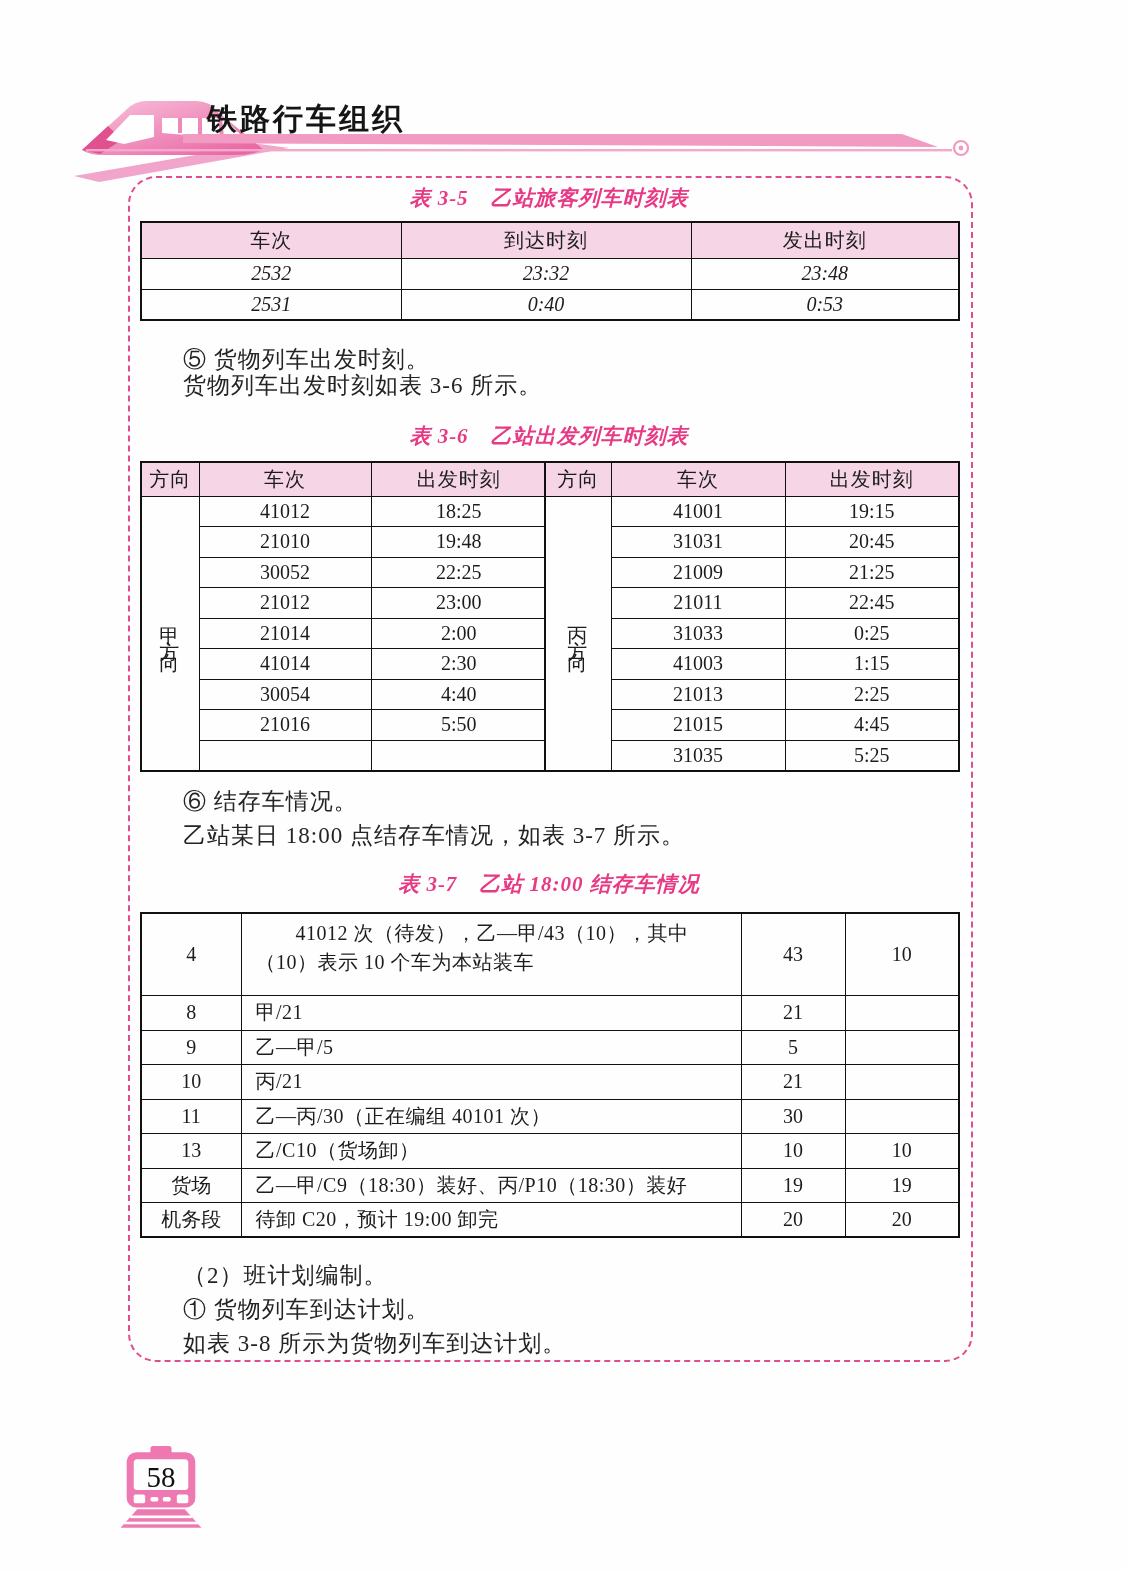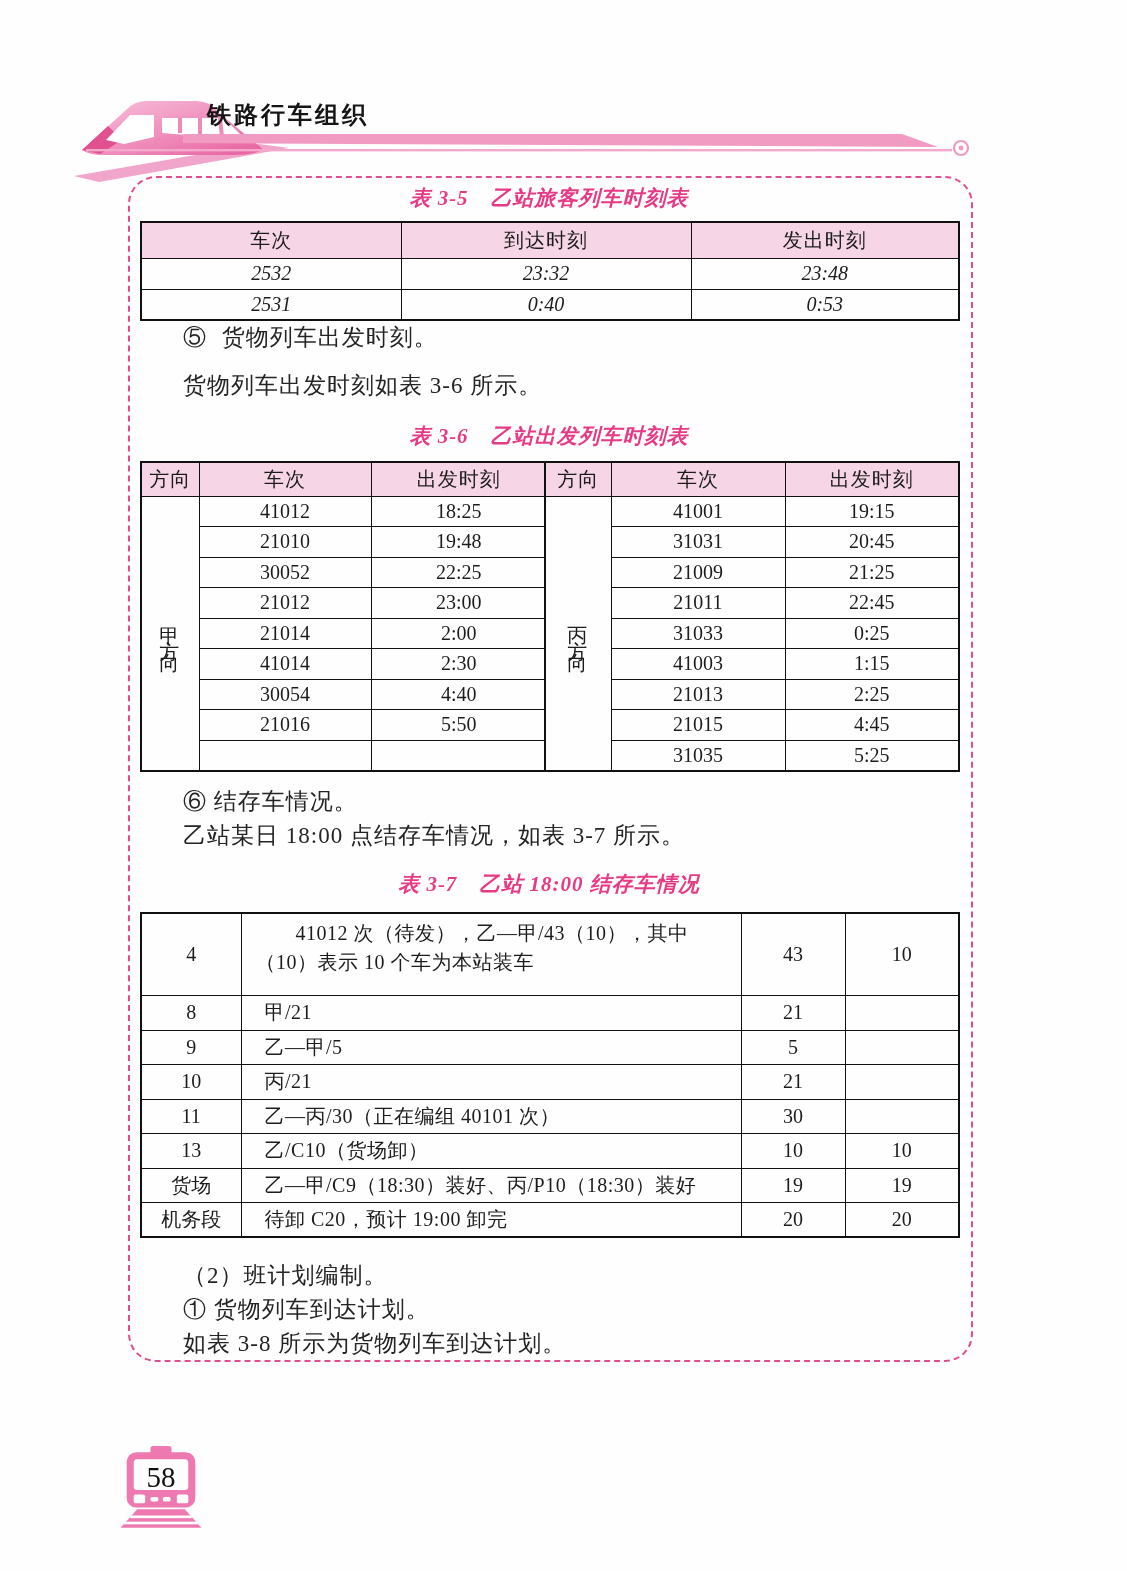--- a/index.html
+++ b/index.html
@@ -1,21 +1,21 @@
 <!DOCTYPE html>
 <html><head>
 <meta charset="utf-8">
 <style>
   * { margin:0; padding:0; box-sizing:border-box; }
   html,body { width:1127px; height:1571px; }
   body { position:relative; background:#fffefe; font-family:"Liberation Serif", serif; color:#1c1c1c; overflow:hidden; }
 
   
   .hdr-title { position:absolute; left:207px; top:99px; font-family:Liberation Sans, sans-serif;
-               font-weight:bold; font-size:24px; letter-spacing:3px; color:#151515; }
+               font-weight:bold; font-size:30px; letter-spacing:3px; color:#151515; }
   .hdr-band { position:absolute; left:0; top:130px; width:1127px; height:40px; }
   .train-logo { position:absolute; left:74px; top:88px; width:215px; height:95px; }
 
   
   .dashed-box { position:absolute; left:128px; top:176px; width:845px; height:1186px;
                 border:2px dashed #e04d8c; border-radius:28px; }
 
   
   .tbl-title { position:absolute; left:140px; width:818px; text-align:center;
                font-size:21px; font-weight:bold; color:#e73a85; letter-spacing:1px;font-style:italic; }
@@ -34,21 +34,21 @@
 
   .t36l { left:140px; top:461px; width:406px; }
   .t36r { left:544px; top:461px; width:414px; }
   .t36l th, .t36r th { height:34px; }
   .t36l td, .t36r td { height:30.5px; }
   .vert { writing-mode:vertical-rl; text-orientation:upright; letter-spacing:13px; font-size:20px; }
 
   .t37 { left:140px; top:912px; width:818px; }
   .t37 th { height:34px; }
   .t37 td { height:34.5px; }
-  .t37 td.txt { text-align:left; padding-left:23px; letter-spacing:0.5px; }
+  .t37 td.txt { text-align:left; padding-left:14px; letter-spacing:0.5px; }
   .t37 td.txt.indent { text-indent:2em; line-height:1.45; padding:5px 12px 18px 14px; height:58px; }
 
   
   .page-badge { position:absolute; left:116px; top:1446px; width:90px; height:88px; }
   .page-num { position:absolute; left:120px; top:1461px; width:82px; text-align:center;
               font-size:29px; color:#111; }
 </style>
 </head>
 <body>
 
@@ -102,21 +102,21 @@
     <td>23:48</td>
   </tr>
   <tr>
     <td>2531</td>
     <td>0:40</td>
     <td>0:53</td>
   </tr>
 </tbody>
   </table>
 
-<div class="body-line" style="top:322px;font-family:Liberation Mono, monospace;">⑤ 货物列车出发时刻。</div>
+<div class="body-line" style="top:344px;">⑤ 货物列车出发时刻。</div>
 <div class="body-line" style="top:370px;">货物列车出发时刻如表 3-6 所示。</div>
 
 <div class="tbl-title" style="top:422px;">表 3-6　乙站出发列车时刻表</div>
 
 <table class="t36l">
   <colgroup>
       <col style="width:58px">
       <col style="width:172px">
       <col style="width:176px">
     </colgroup>

